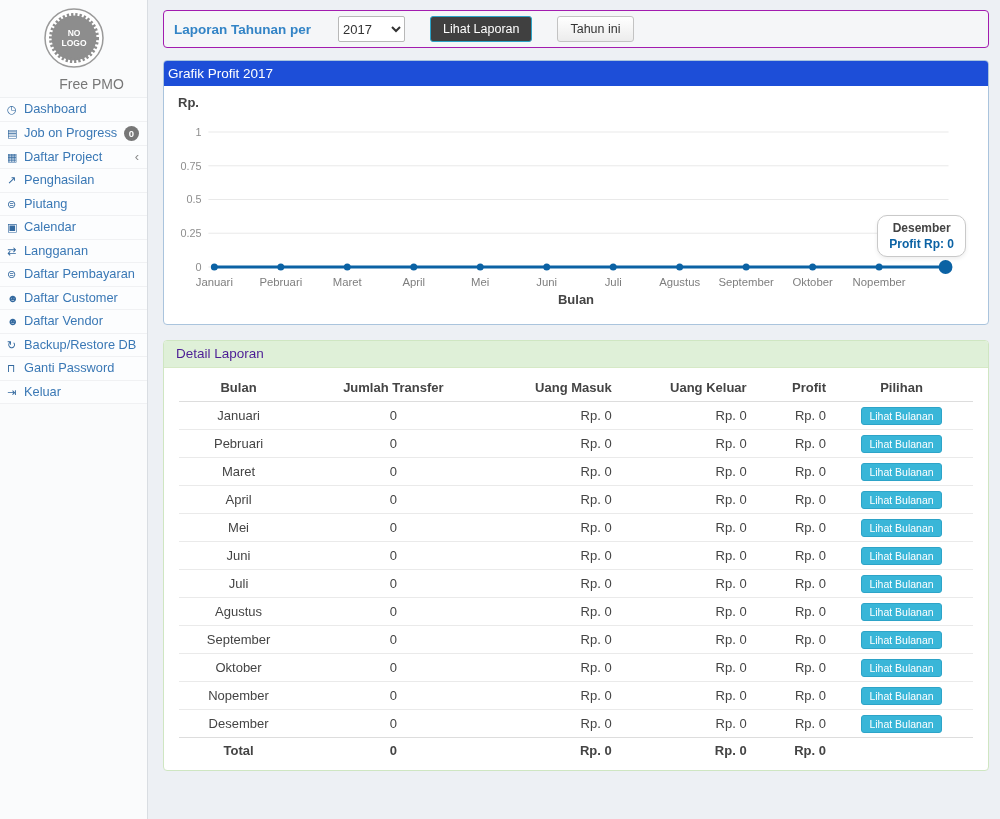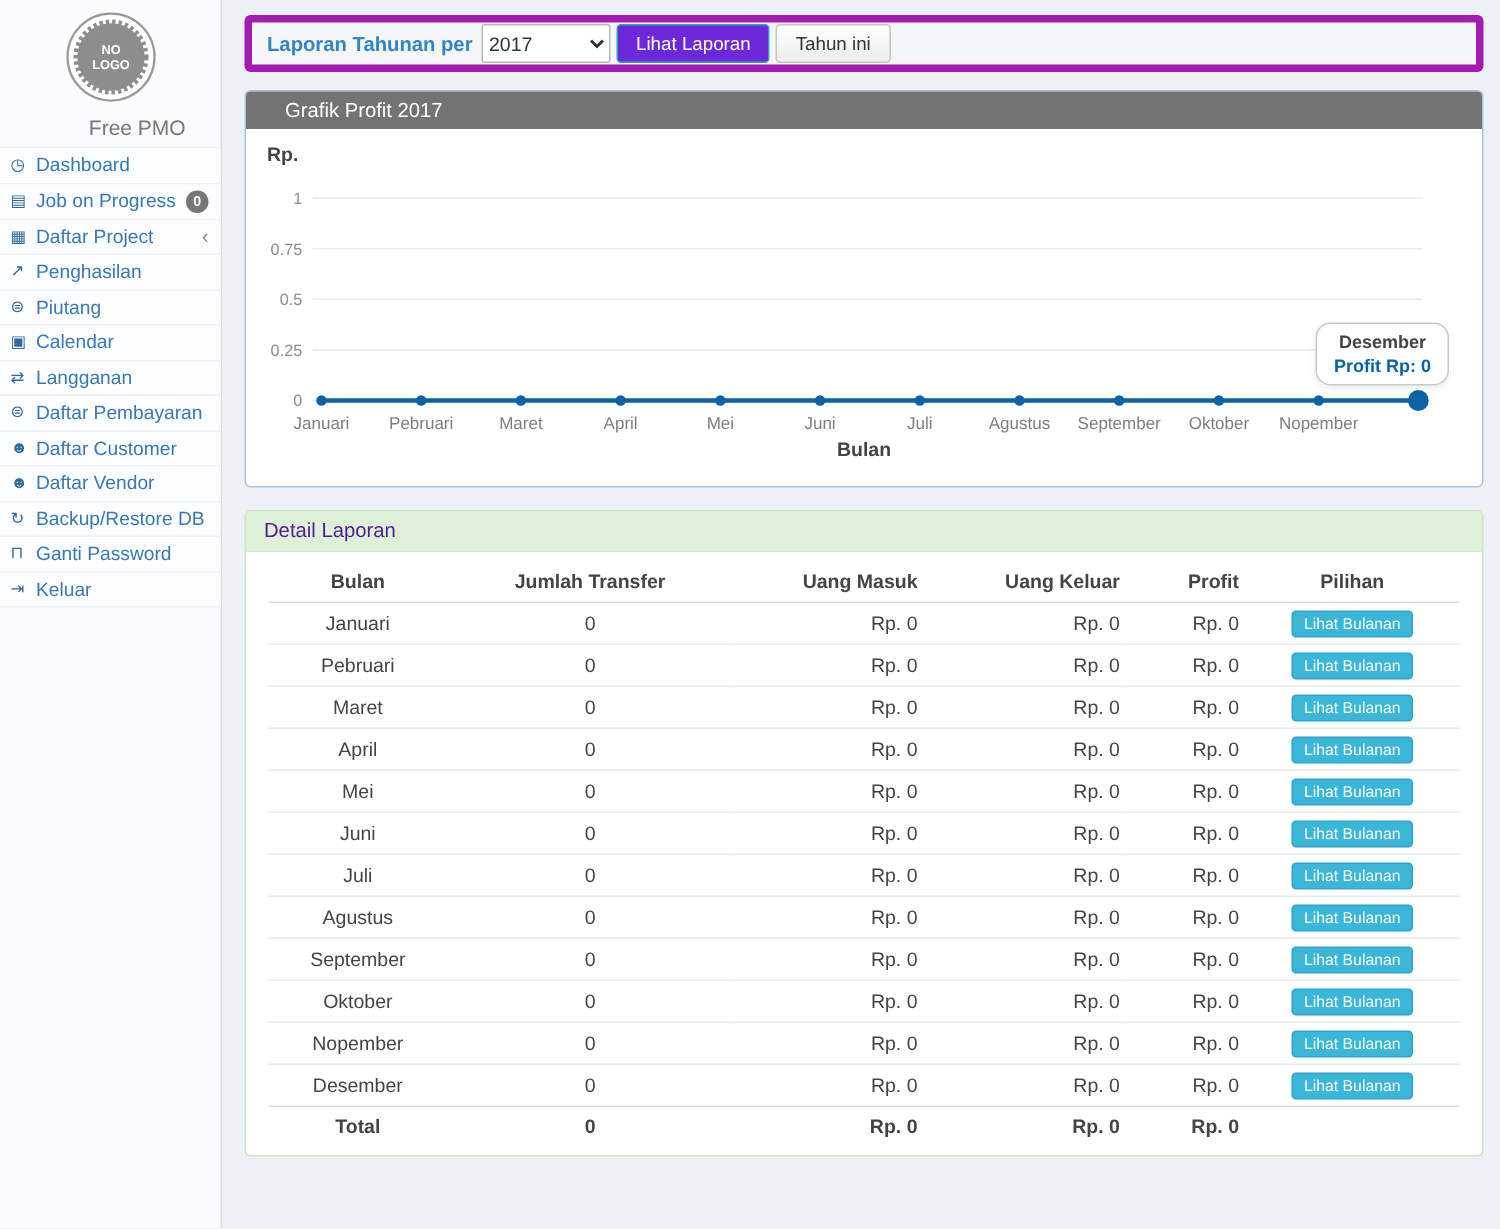--- a/index.html
+++ b/index.html
@@ -17,30 +17,30 @@
   .mi-badge{background:#777;color:#fff;border-radius:50%;font-size:9.5px;font-weight:bold;width:15px;height:15px;line-height:15px;text-align:center;flex:none;}
   .mi-chev{color:#888;font-size:13px;flex:none;}
 
   
   .main{position:absolute;left:149px;top:0;right:0;bottom:0;padding:10px 11px 0 14px;box-sizing:border-box;}
   .breadcrumb{background:#f5f6f8;border-radius:4px;height:28px;line-height:28px;padding:0 13px;font-size:12.8px;color:#b0b0b0;margin-bottom:17px;}
   .breadcrumb a{color:#3a7ab7;text-decoration:none;cursor:pointer;}
   .breadcrumb .sep{margin:0 5px;color:#c0c0c0;}
   .breadcrumb .cur{color:#777;}
 
-  .filter-bar{background:#f5f6f8;border:5px solid #a21caf;border-radius:4px;height:38px;display:flex;align-items:center;padding:0 10px;gap:4px;margin-bottom:12px;box-sizing:border-box;}
+  .filter-bar{background:#f5f6f8;border:1px solid #a21caf;border-radius:4px;height:38px;display:flex;align-items:center;padding:0 10px;gap:25px;margin-bottom:12px;box-sizing:border-box;}
   .filter-label{color:#3384c6;font-weight:bold;font-size:13.5px;margin-right:2px;}
-  select.year{height:26px;width:86px;font-size:13px;border:1px solid #b8b8b8;border-radius:2px;background:#fff;color:#333;}
+  select.year{height:26px;width:67px;font-size:13px;border:1px solid #b8b8b8;border-radius:2px;background:#fff;color:#333;}
   .btn{border-radius:3px;font-size:12.5px;padding:5px 12px;border:1px solid transparent;cursor:pointer;font-family:inherit;}
-  .btn-info{background:#6d28d9;border-color:#2da4c8;color:#fff;}
+  .btn-info{background:#404040;border-color:#2da4c8;color:#fff;}
   .btn-default{background:linear-gradient(#fff,#ececec);border-color:#c3c3c3;color:#333;}
 
   .panel{border-radius:4px;background:#fff;}
   .panel-chart{border:1px solid #aac4dd;margin-bottom:15px;}
-  .panel-chart .heading{background:#737373;color:#fff;font-size:13.5px;height:25px;line-height:25px;padding:0 26px;border-radius:3px 3px 0 0;}
+  .panel-chart .heading{background:#1d4ed8;color:#fff;font-size:13.5px;height:25px;line-height:25px;padding:0 4px;border-radius:3px 3px 0 0;}
   .chart-body{position:relative;height:238px;}
   .rp-label{position:absolute;left:14px;top:9px;font-weight:bold;font-size:13px;color:#444;text-align:center;}
   .bulan-label{position:absolute;left:0;right:0;top:206px;text-align:center;font-weight:bold;font-size:13px;color:#444;}
   .chart-svg{display:block;width:100%;height:238px;}
   .tooltip{position:absolute;right:22px;top:129px;background:#fff;border:1px solid #c9c9c9;border-radius:10px;padding:5px 11px;text-align:center;box-shadow:0 2px 4px rgba(0,0,0,.07);}
   .tt-month{font-weight:bold;font-size:12px;color:#444;white-space:nowrap;}
   .tt-value{font-size:12px;color:#0b62a4;font-weight:bold;margin-top:2px;white-space:nowrap;}
 
   .panel-detail{border:1px solid #cfe6c2;}
   .panel-detail .heading{background:#dff0d8;color:#4c1d95;font-size:13.5px;height:26px;line-height:26px;padding:0 12px;border-bottom:1px solid #d6e9c6;border-radius:3px 3px 0 0;}

